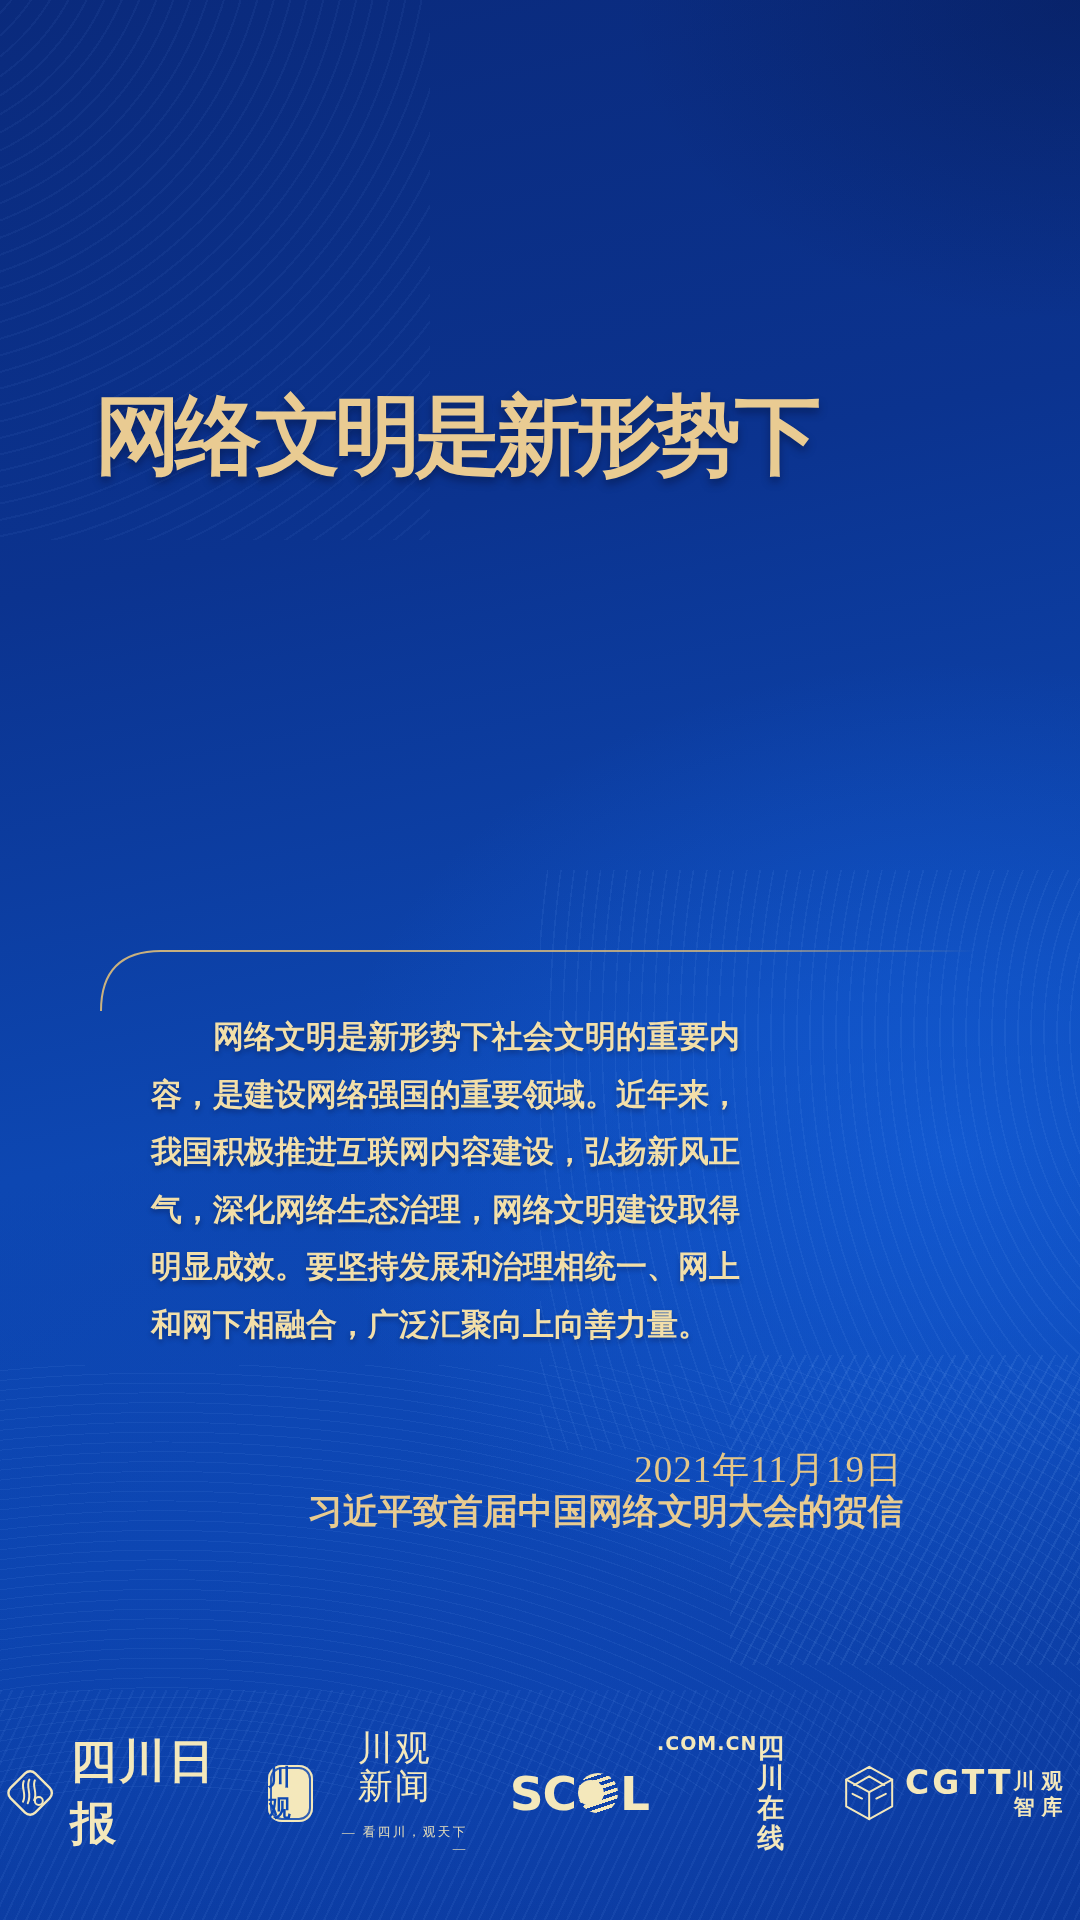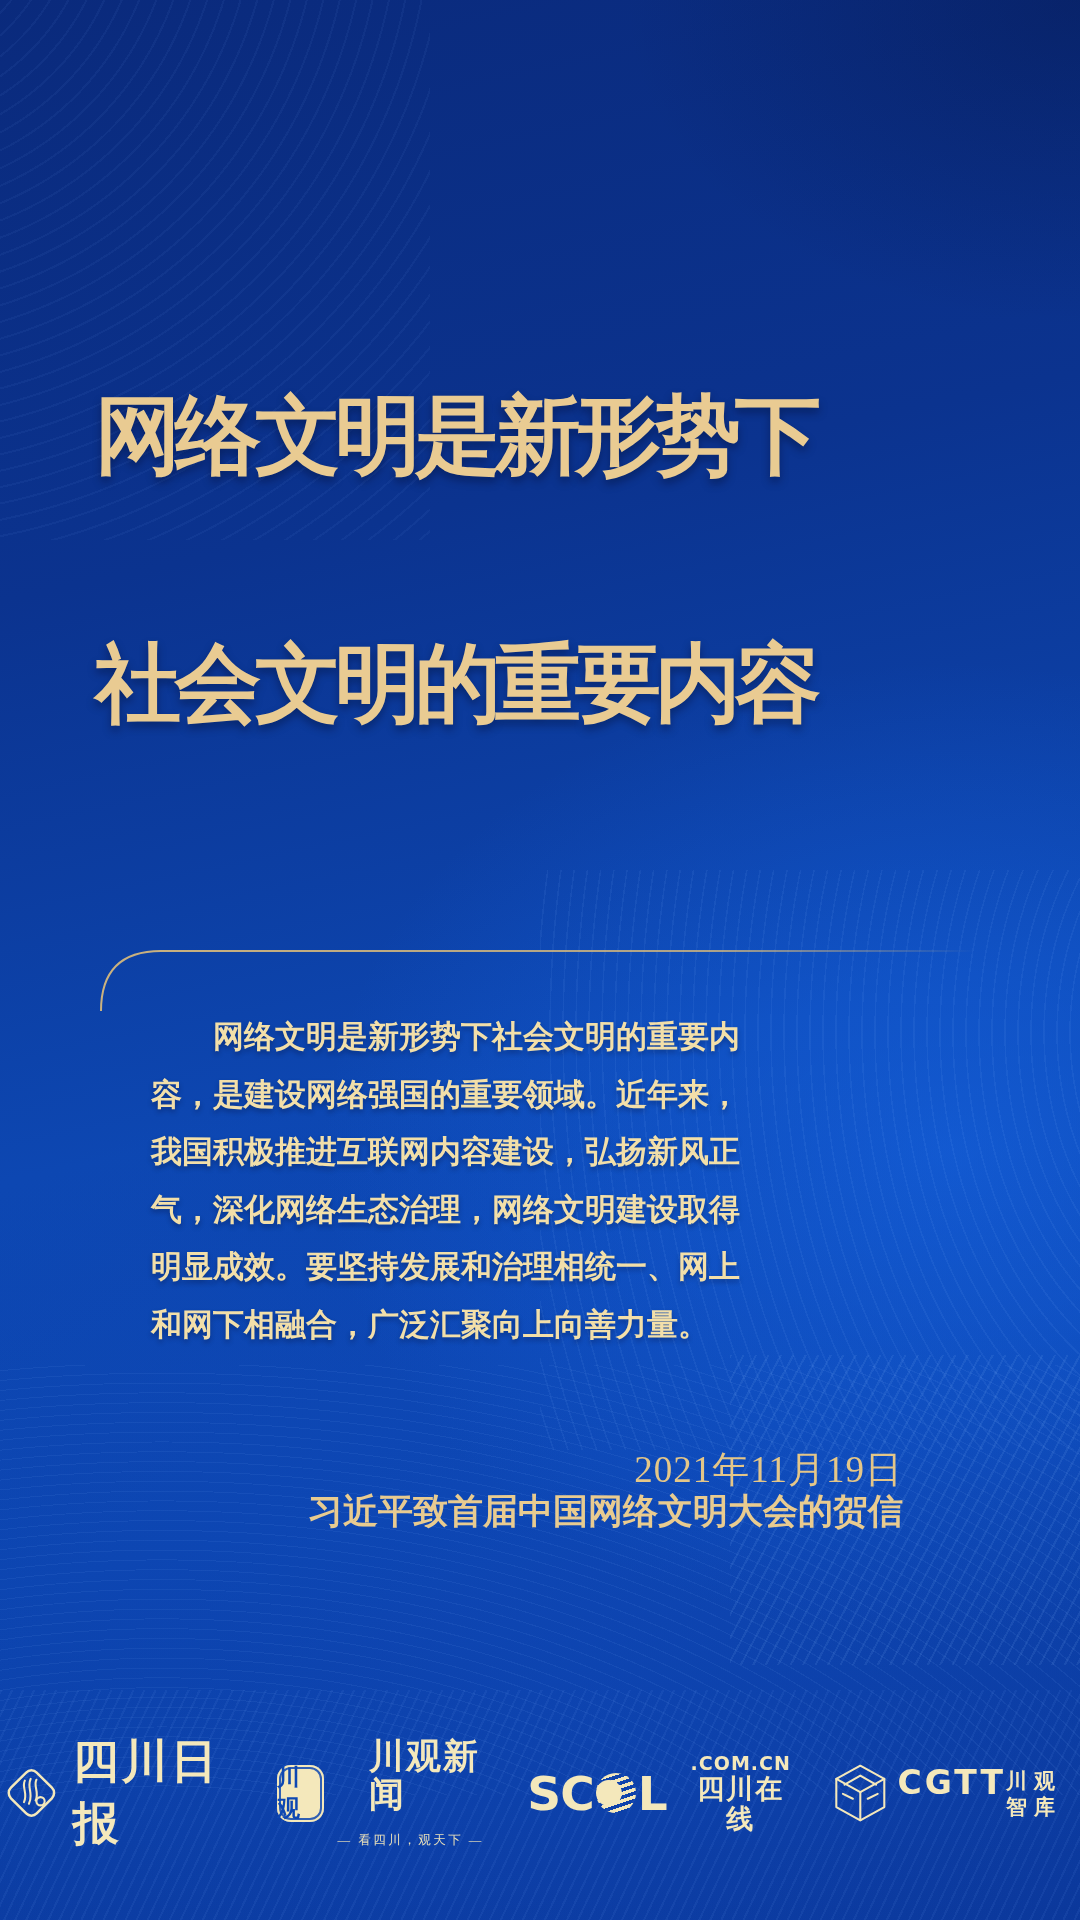--- a/index.html
+++ b/index.html
@@ -60,51 +60,50 @@
     color:#f4e8bb;
   }
   .logo{display:flex;align-items:center;}
   
   .sd-text{font-size:46px;font-weight:700;letter-spacing:3px;margin-left:10px;}
   
   .cg-badge{width:57px;height:57px;border-radius:14px;background:#f4e8bb;color:#0d47b2;
     display:flex;align-items:center;justify-content:flex-end;font-size:23px;font-weight:700;letter-spacing:1px;
     box-shadow:inset 0 0 0 2px #f4e8bb, inset 0 0 0 4px rgba(13,71,178,.85);}
   .cg-col{display:flex;flex-direction:column;margin-left:12px;align-items:center;}
-  .cg-name{font-size:35px;font-weight:700;letter-spacing:2px;line-height:38px;margin-left:33px;}
-  .cg-tag{font-size:12.5px;letter-spacing:2.5px;margin-top:18px;opacity:.95;}
+  .cg-name{font-size:35px;font-weight:400;letter-spacing:2px;line-height:38px;margin-left:33px;}
+  .cg-tag{font-size:12.5px;letter-spacing:2.5px;margin-top:18px;opacity:.95;text-align:right;}
   
   .scol-word{font-family:"DejaVu Sans","Liberation Sans",sans-serif;font-size:47px;font-weight:900;
     letter-spacing:-1px;display:flex;align-items:center;}
   .scol-o{display:inline-block;width:40px;height:40px;border-radius:50%;margin:0 2px;
     background:
       repeating-linear-gradient(-18deg, #f4e8bb 0 3.5px, rgba(244,232,187,0) 3.5px 7px),
       radial-gradient(circle at 32% 50%, #f4e8bb 0 37%, rgba(244,232,187,0) 40%);}
-  .scol-col{display:flex;flex-direction:column;margin-left:24px;text-align:center;}
+  .scol-col{display:flex;flex-direction:row;margin-left:8px;}
   .scol-domain{font-family:"DejaVu Sans","Liberation Sans",sans-serif;font-size:19px;font-weight:800;letter-spacing:1px;line-height:21px;}
   .scol-name{font-size:27px;font-weight:700;letter-spacing:2px;line-height:30px;}
   
   .cgtt-col{display:flex;flex-direction:row;margin-left:10px;}
   .cgtt-word{font-family:"DejaVu Sans","Liberation Sans",sans-serif;font-size:33px;font-weight:900;letter-spacing:3px;line-height:34px;}
   .cgtt-name{font-size:21px;font-weight:700;letter-spacing:7px;line-height:26px;margin-top:2px;}
 </style>
 </head>
 <body>
 
 <div class="poster">
 
   <div class="arcs-top"></div>
   <div class="waves-right"></div>
   <div class="stripes-right"></div>
   <div class="waves-bottom"></div>
   <div class="stripes-footer"></div>
 
   <div class="headline">
     <span class="hl">网络文明是新形势下</span>
-    <span class="hl">社会文明的重要内容</span>
   </div>
 
   <svg class="quote-border" width="1080" height="1920" viewBox="0 0 1080 1920">
     <defs>
       <linearGradient id="gTop" x1="0" y1="0" x2="1" y2="0">
         <stop offset="0" stop-color="#d5b87c" stop-opacity="0.95"></stop>
         <stop offset="0.7" stop-color="#d5b87c" stop-opacity="0.8"></stop>
         <stop offset="1" stop-color="#d5b87c" stop-opacity="0"></stop>
       </linearGradient>
       <linearGradient id="gLeft" x1="0" y1="0" x2="0" y2="1">

